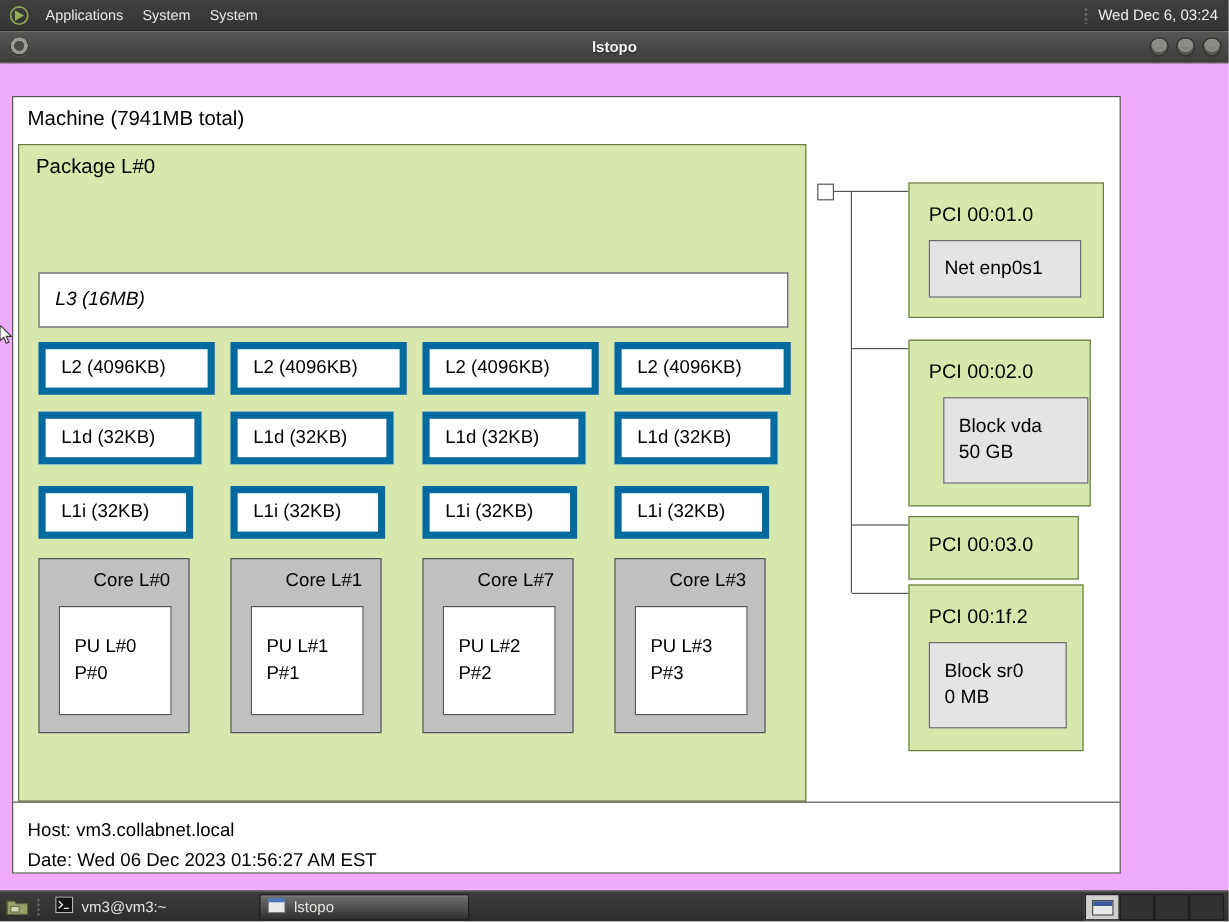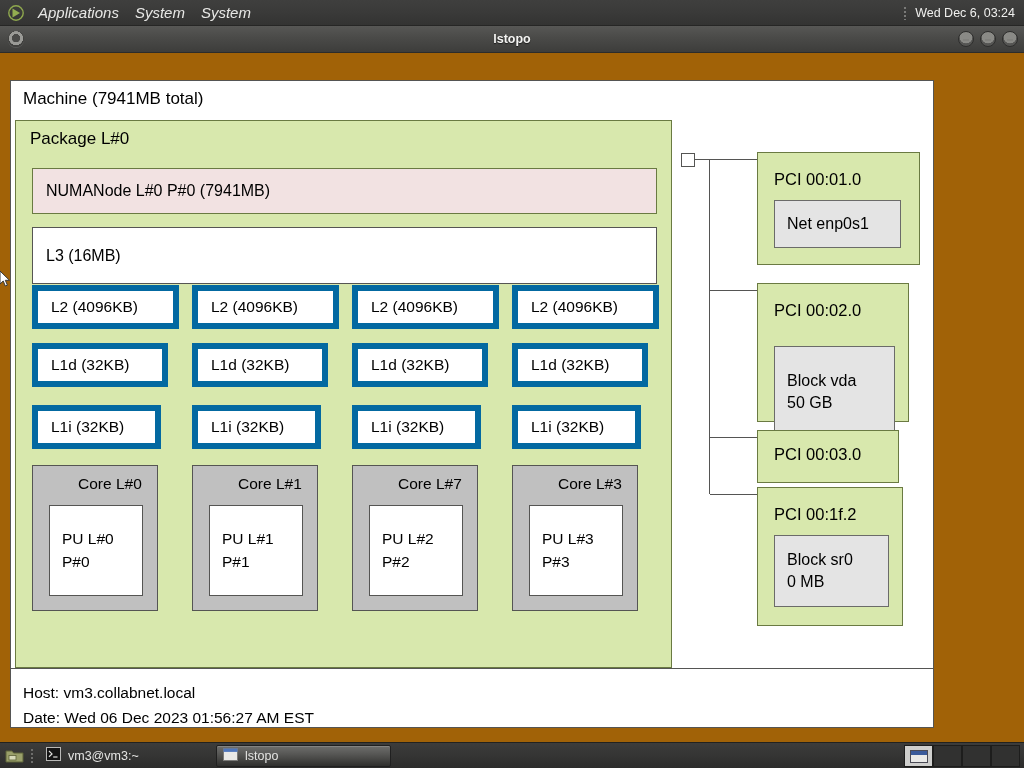--- a/index.html
+++ b/index.html
@@ -16,22 +16,22 @@
     position: absolute; left: 0; top: 0; width: 1024px; height: 26px;
     background: linear-gradient(to bottom, #3f3f3e 0%, #3a3a39 50%, #333332 100%);
     border-bottom: 1px solid #262625;
     display: flex; align-items: center;
   }
   .gnome-logo {
     width: 22px; height: 20px; margin-left: 5px; margin-right: 3px;
     display: flex; align-items: center; justify-content: center;
   }
   .panel-menu {
-    color: #e8e8e6; font-size: 15px; padding: 2px 8px;
-    line-height: 20px; white-space: nowrap; font-style: italic;
+    color: #e8e8e6; font-size: 12px; padding: 2px 8px;
+    line-height: 20px; white-space: nowrap;
   }
   .panel-spacer { flex: 1 1 auto; }
   .panel-grip {
     width: 4px; height: 14px; margin-right: 8px;
     background-image: radial-gradient(circle, #7a7a78 1px, transparent 1px);
     background-size: 4px 4px;
   }
   .panel-clock {
     color: #f0f0ee; font-size: 12.5px; padding-right: 9px; white-space: nowrap;
   }
@@ -66,21 +66,21 @@
     position: relative;
   }
   .tb-btn::after {
     content:""; position: absolute; left: 50%; top: 55%;
     transform: translate(-50%,-50%);
     width: 6px; height: 2px; background: #45454320;
   }
 
   
   .canvas {
-    position: relative; width: 1024px; height: 689px; background: #a16207;
+    position: relative; width: 1024px; height: 689px; background: #f0abfc;
     overflow: hidden;
   }
 
   .machine-box {
     position: absolute; left: 10px; top: 27px; width: 924px; height: 648px;
     background: #ffffff; border: 1px solid #555553;
   }
   .machine-label {
     position: absolute; left: 12px; top: 8px;
     font-size: 17px; color: #000; white-space: nowrap;
@@ -96,23 +96,23 @@
   }
 
   .numa-box {
     position: absolute; left: 16px; top: 47px; width: 625px; height: 46px;
     background: #f2e2e2; border: 1px solid #6a7a42;
     display: flex; align-items: center;
   }
   .numa-label { padding-left: 13px; font-size: 16px; color: #000; white-space: nowrap; }
 
   .l3-box {
-    position: absolute; left: 16px; top: 106px; width: 625px; height: 57px;
+    position: absolute; left: 16px; top: 106px; width: 625px; height: 46px;
     background: #ffffff; border: 1px solid #555553;
-    display: flex; align-items: center;
+    display: flex; align-items: center; font-style: italic;
   }
   .l3-label { padding-left: 13px; font-size: 16px; color: #000; white-space: nowrap; }
 
   .cache-row { position: absolute; left: 16px; width: 625px; height: 44px; }
   .cache-row.l2  { top: 164px; }
   .cache-row.l1d { top: 222px; }
   .cache-row.l1i { top: 284px; }
 
   .cache-cell {
     position: absolute; top: 0; height: 44px;
@@ -260,23 +260,20 @@
     </div>
 
     <div class="canvas">
 
       <div class="machine-box">
         <div class="machine-label">Machine (7941MB total)</div>
 
         <div class="package-box">
           <div class="package-label">Package L#0</div>
 
-          <div class="numa-box">
-            <span class="numa-label">NUMANode L#0 P#0 (7941MB)</span>
-          </div>
 
           <div class="l3-box">
             <span class="l3-label">L3 (16MB)</span>
           </div>
 
           <div class="cache-row l2">
             <div class="cache-cell" style="left:0px;width:147px;">
                 <span>L2 (4096KB)</span>
               </div>
             <div class="cache-cell" style="left:160px;width:147px;">
@@ -369,21 +366,21 @@
 
       <div class="pci-box" style="left:757px;top:99px;width:163px;height:113px;">
         <div class="pci-label">PCI 00:01.0</div>
         <div class="pci-dev" style="left:16px;top:47px;width:127px;height:48px;">
           <span>Net enp0s1</span>
         </div>
       </div>
 
       <div class="pci-box" style="left:757px;top:230px;width:152px;height:139px;">
         <div class="pci-label">PCI 00:02.0</div>
-        <div class="pci-dev" style="left:16px;top:47px;width:121px;height:92px;margin-top:15px;">
+        <div class="pci-dev" style="left:28px;top:47px;width:121px;height:72px;">
           <span>Block vda</span>
           <span>50 GB</span>
         </div>
       </div>
 
       <div class="pci-box" style="left:757px;top:377px;width:142px;height:53px;">
         <div class="pci-label solo">PCI 00:03.0</div>
       </div>
 
       <div class="pci-box" style="left:757px;top:434px;width:146px;height:139px;">

